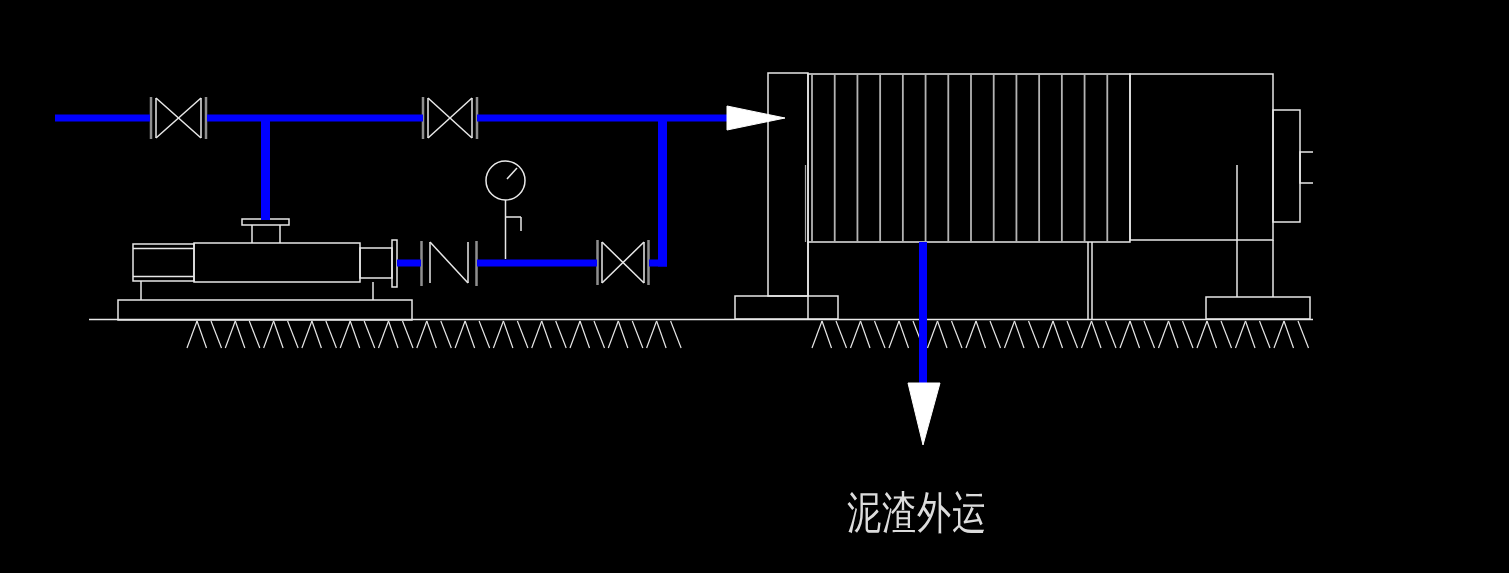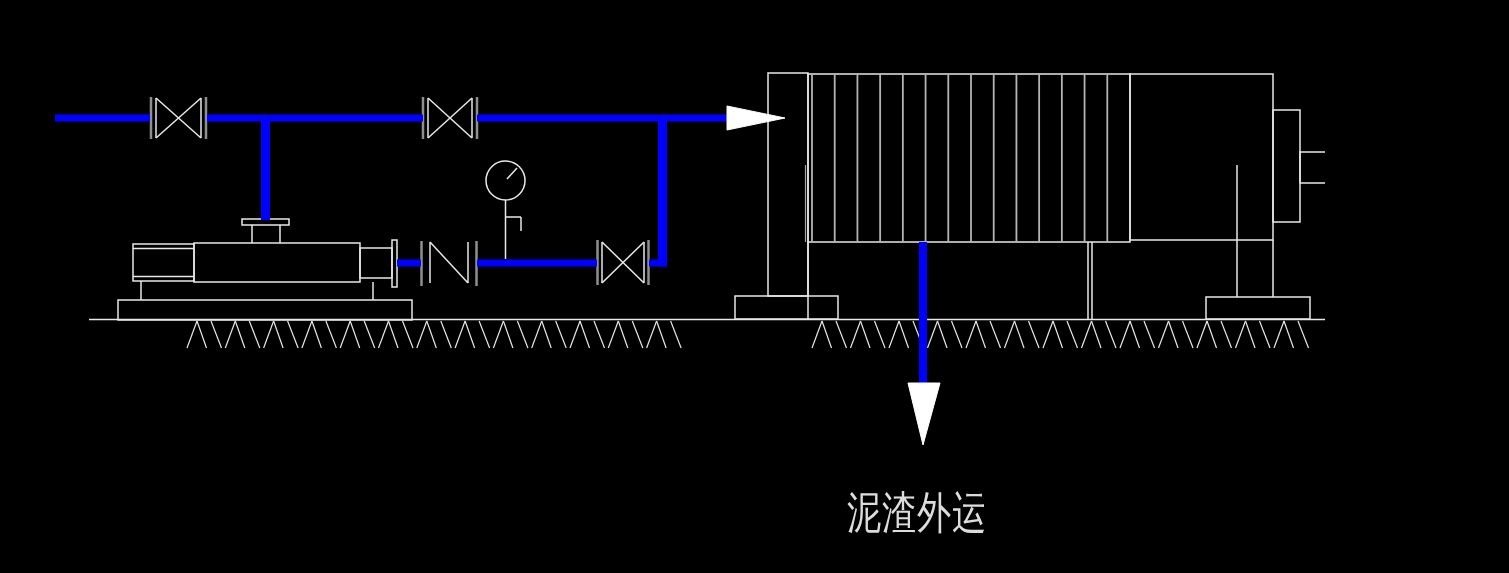--- a/index.html
+++ b/index.html
@@ -1,17 +1,17 @@
 <!DOCTYPE html>
 <html><head>
 <meta charset="utf-8">
 <style>
   html,body{margin:0;padding:0;background:#000;}
   .canvas{position:relative;width:1313px;height:573px;background:#000;overflow:hidden;
-          font-family:"DejaVu Sans",sans-serif;padding-left:12px;}
+          font-family:"DejaVu Sans",sans-serif;}
   svg{position:absolute;left:0;top:0;}
   .cad-label{position:absolute;left:847px;top:483px;color:#dcdcdc;font-size:45px;
              font-weight:300;letter-spacing:1px;white-space:nowrap;
              transform:scaleX(0.76);transform-origin:0 0;
              font-family:"DejaVu Sans",sans-serif;}
 </style>
 </head>
 <body>
 
 <div class="canvas">

